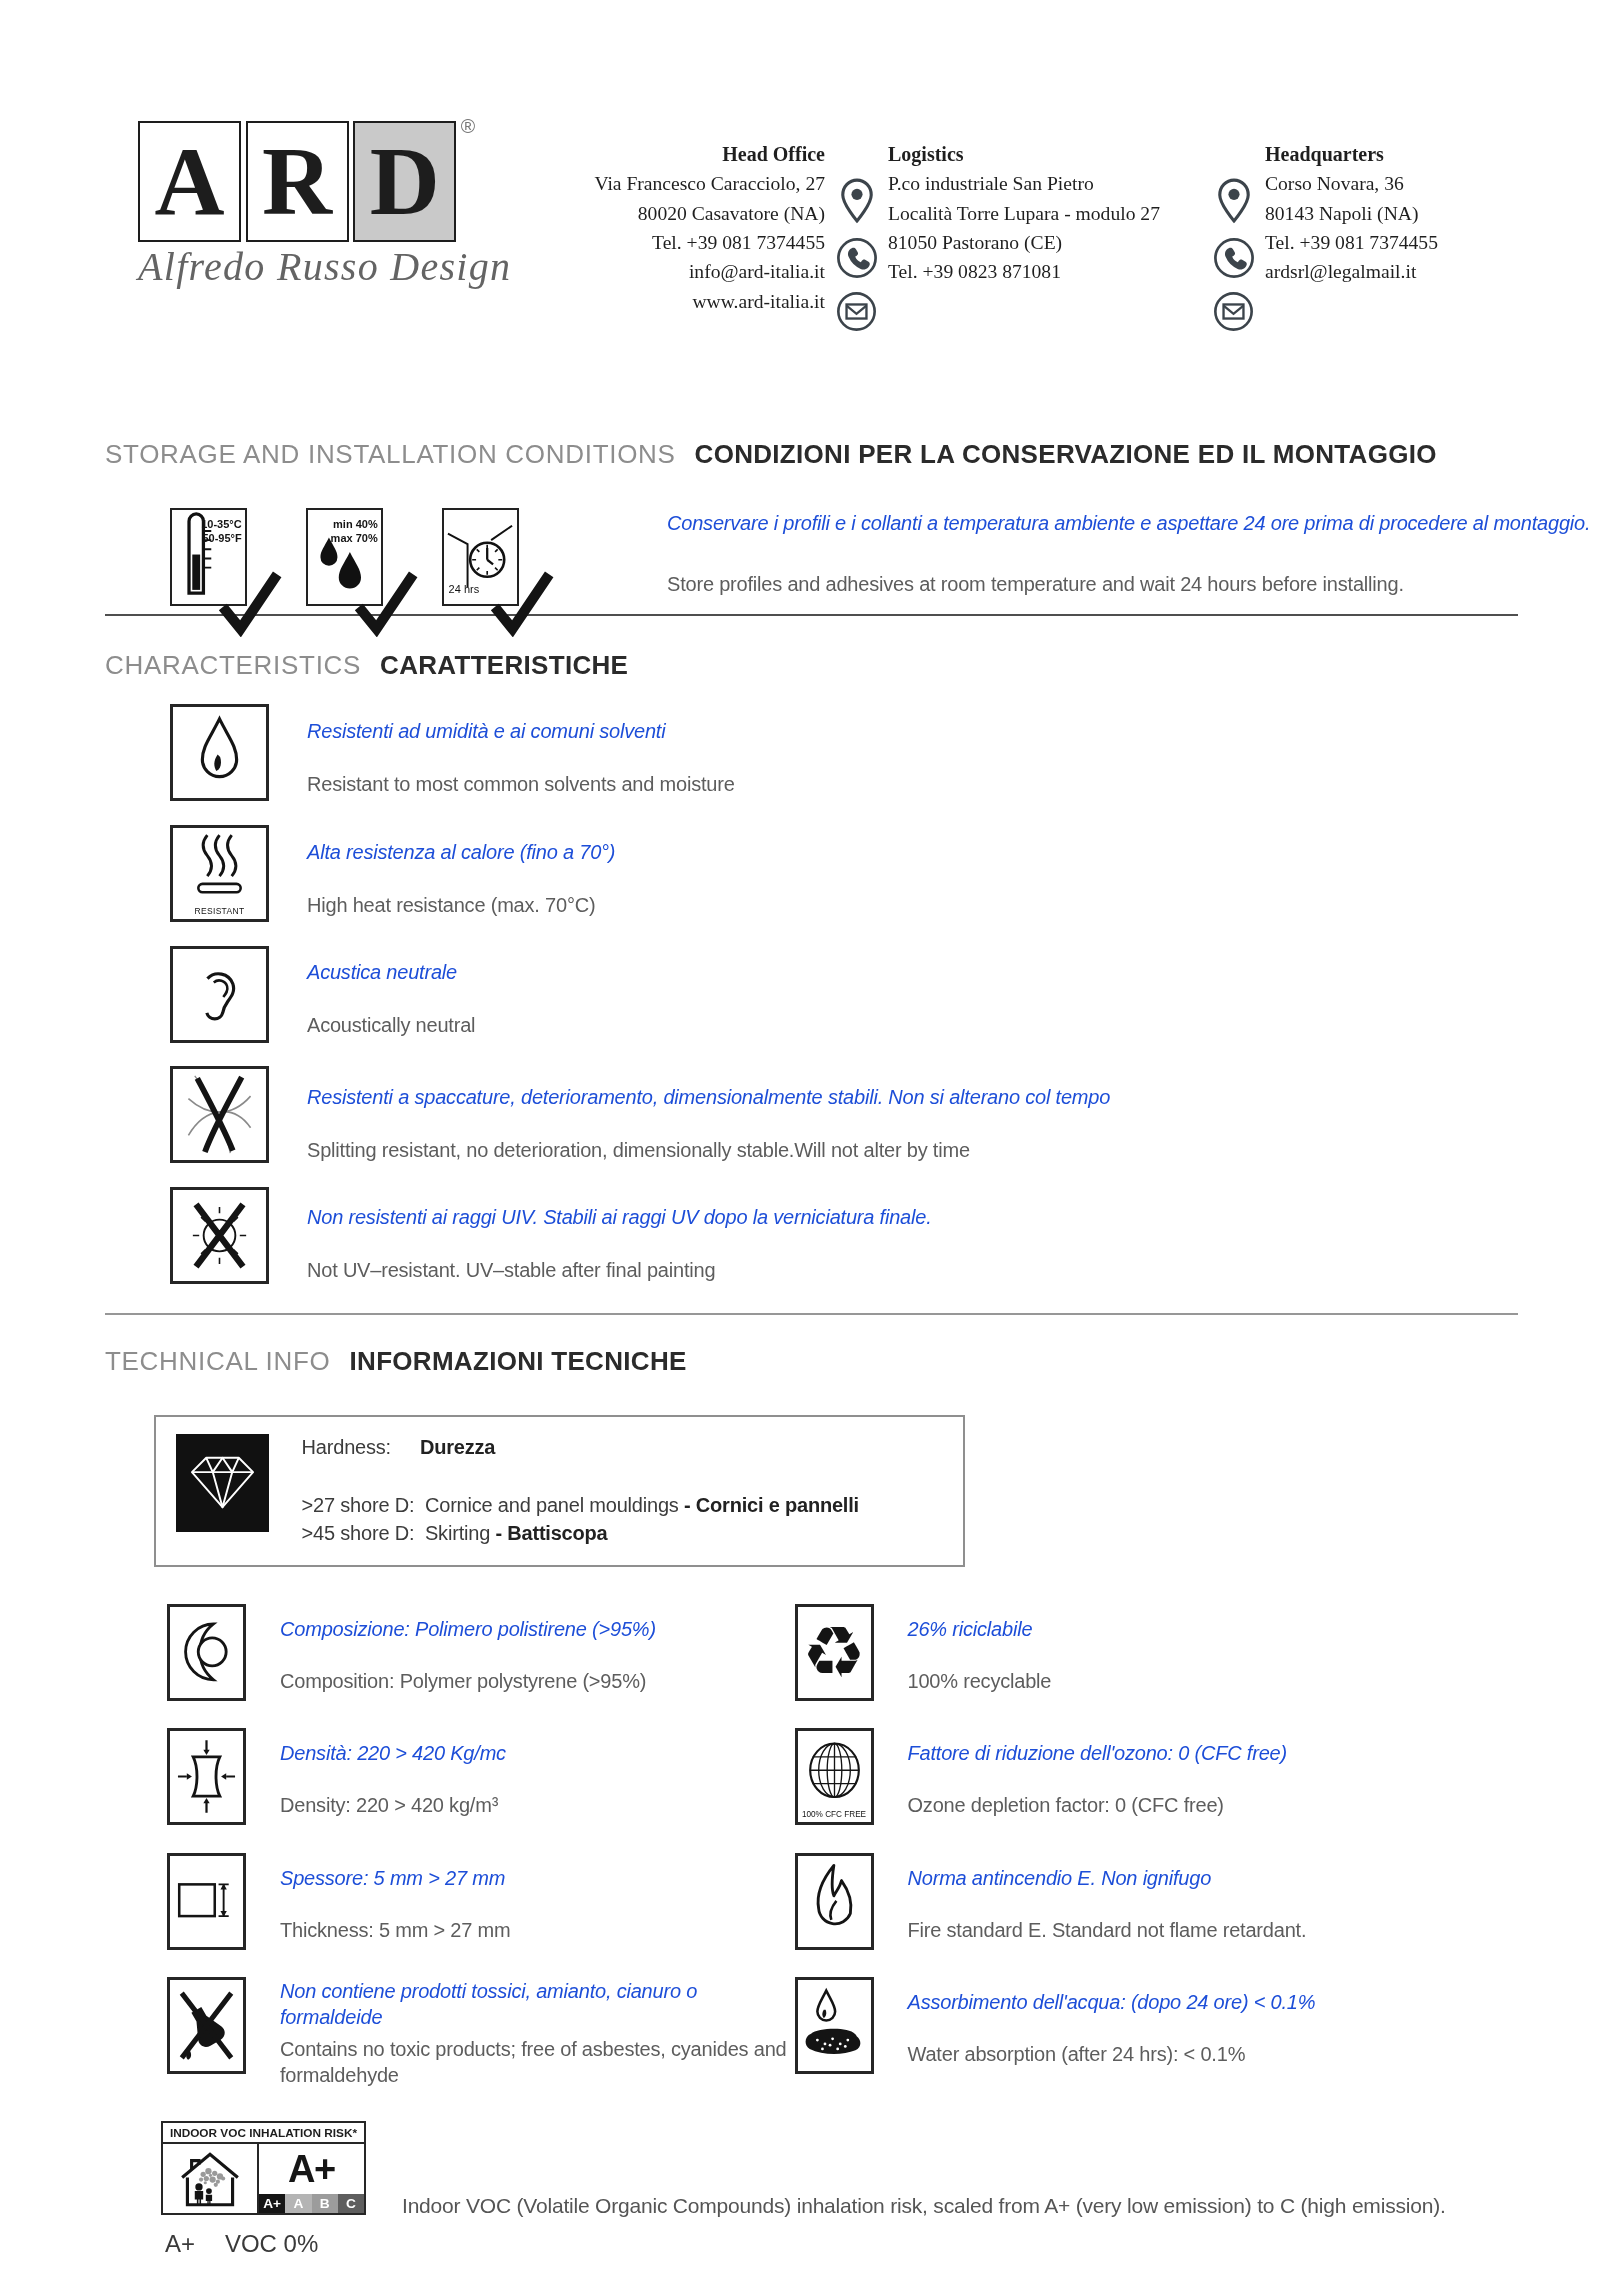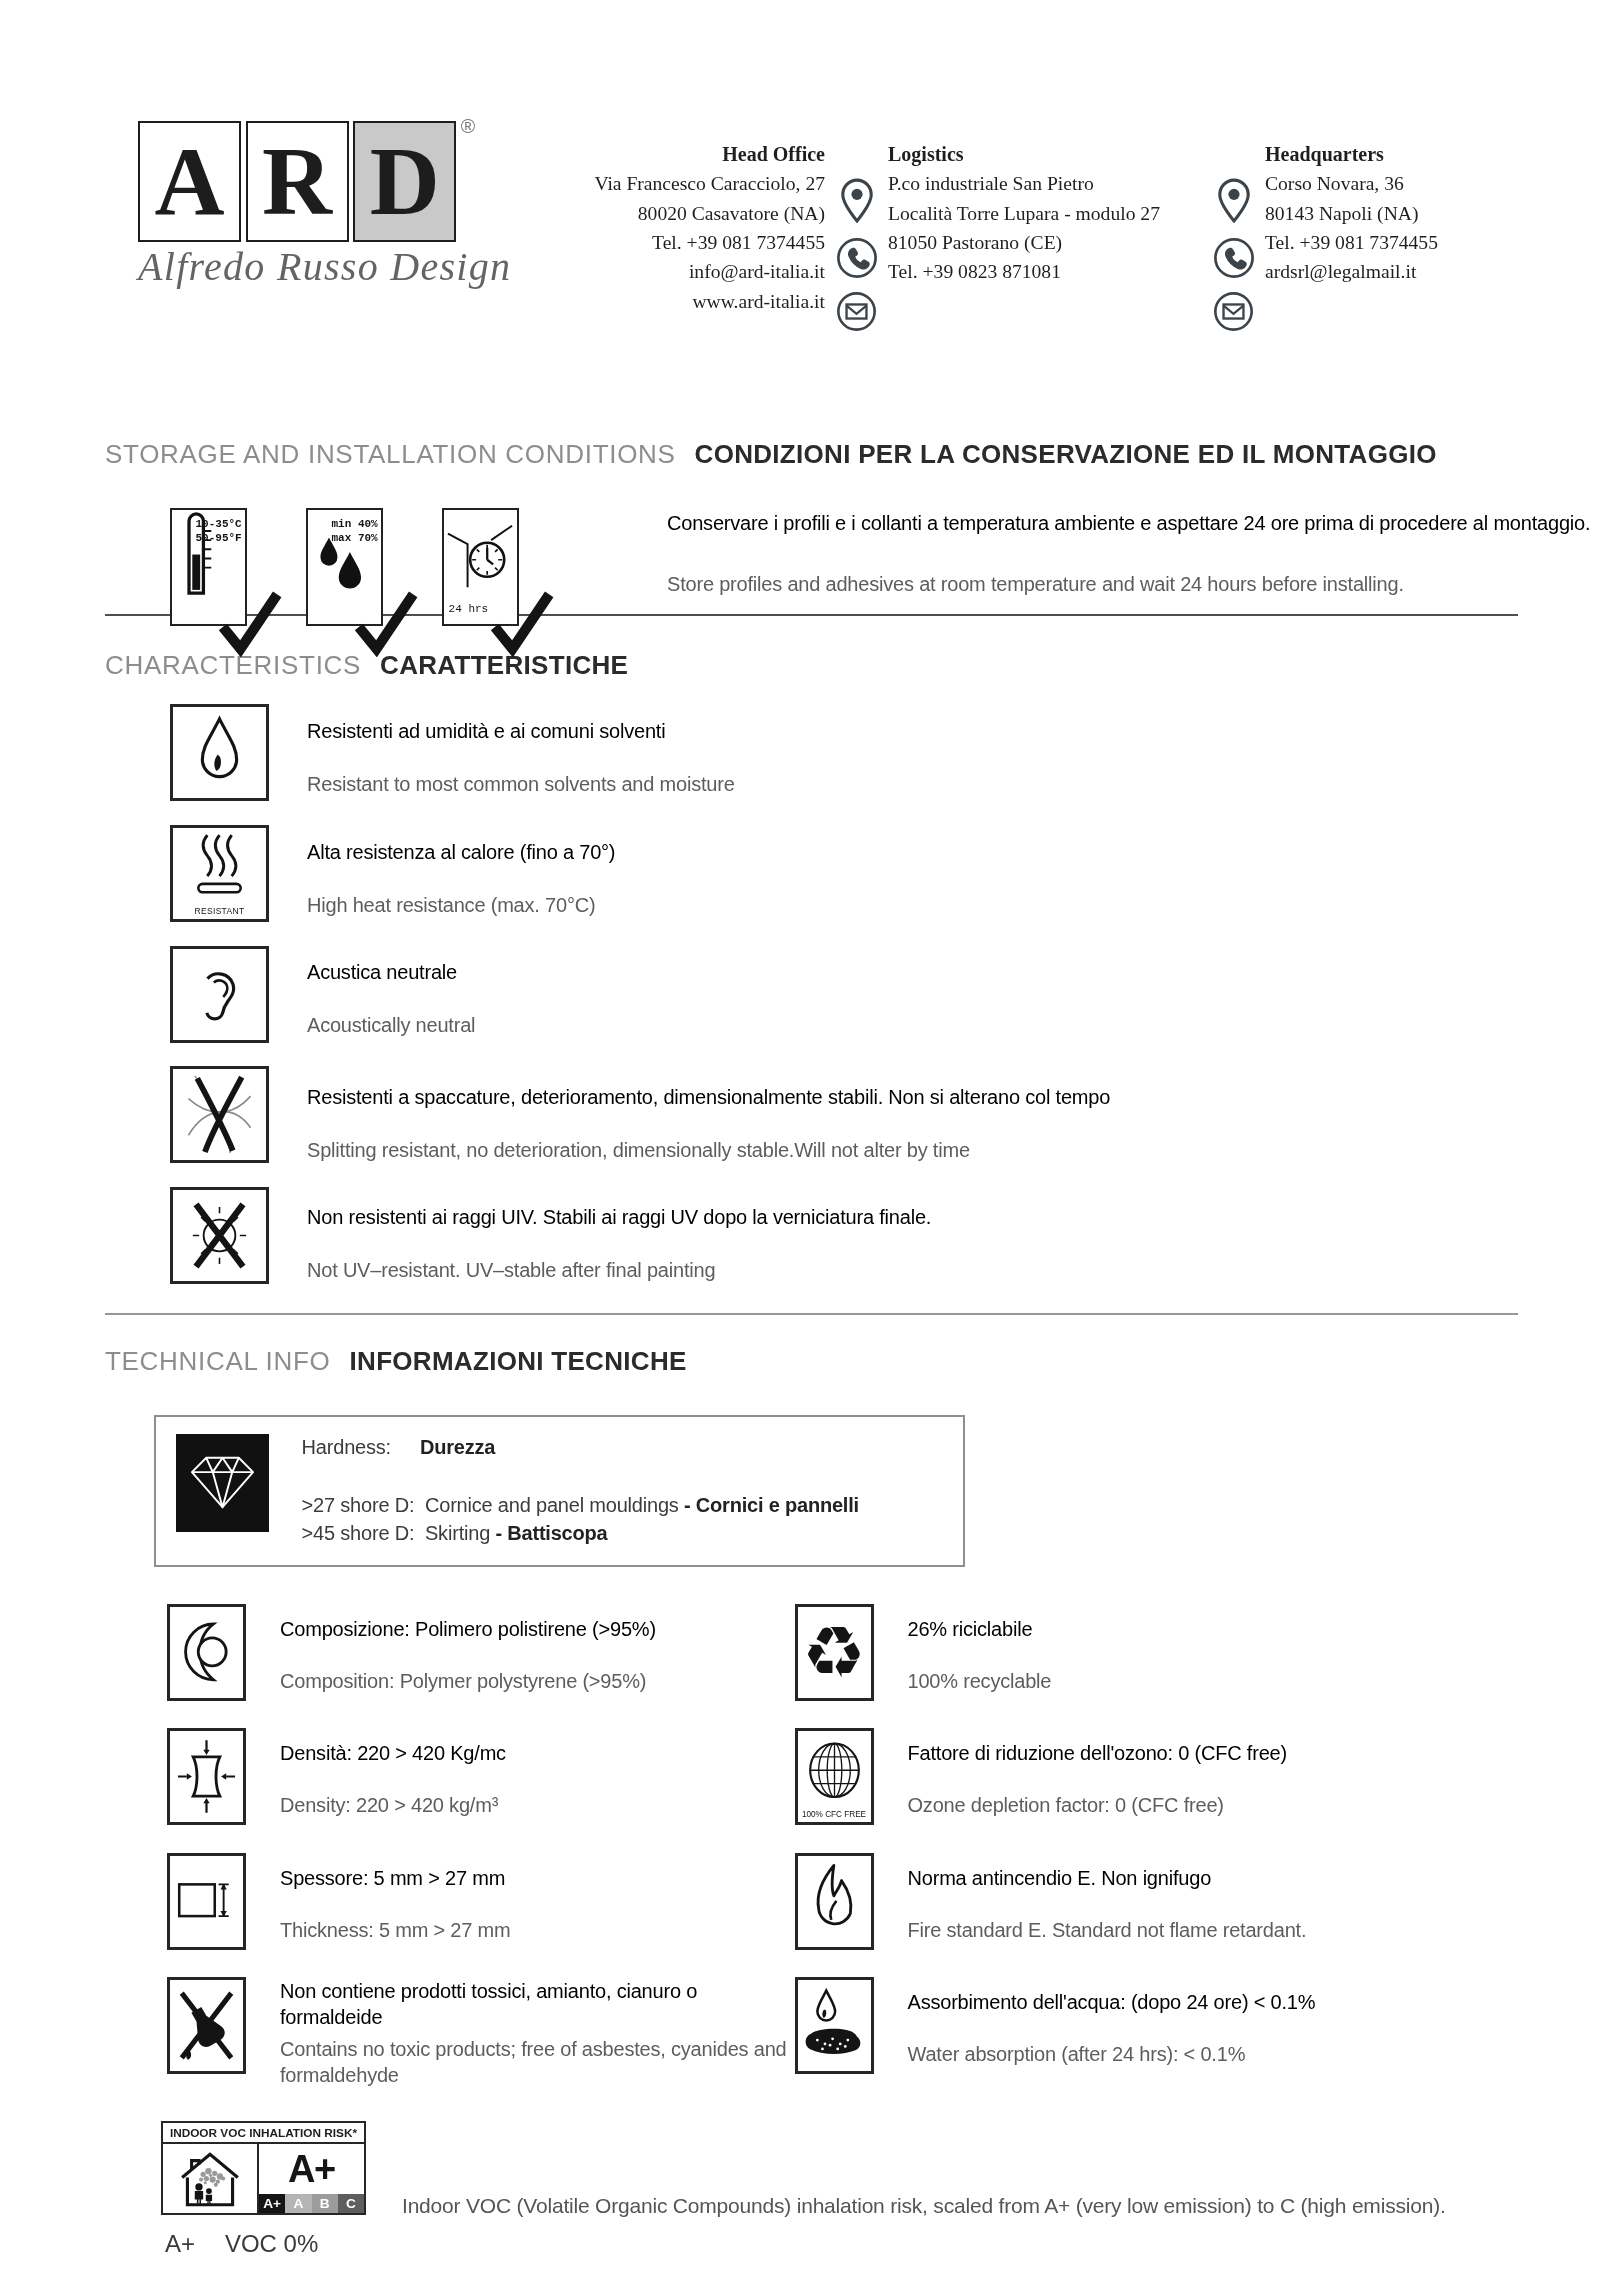--- a/index.html
+++ b/index.html
@@ -26,27 +26,27 @@
 
   
   .sec-head { display:flex; gap:19px; align-items:baseline; }
   .sec-head .en { font-size:26px; color:#8d8d8d; letter-spacing:0.7px; white-space:nowrap; }
   .sec-head .it { font-size:26px; font-weight:700; color:#2b2b2b; letter-spacing:0.3px; white-space:nowrap; }
 
   
   .storage-head { margin-top:105px; }
   .storage-body { display:flex; margin-top:38px; height:99px; }
   .storage-icons { display:flex; width:497px; margin-left:65px; gap:59px; flex-shrink:0; }
-  .sicon { position:relative; width:77px; height:118px; border:2.6px solid #222; background:#fff; z-index:2;font-family:Liberation Mono, monospace; }
+  .sicon { position:relative; width:77px; height:98px; border:2.6px solid #222; background:#fff; z-index:2; }
   .sicon .check { position:absolute; right:-39px; bottom:-33px; width:68px; height:68px; }
   .ic-label { position:absolute; font-size:11px; font-weight:700; color:#141414; line-height:1.25; }
   .lbl-tr { top:7.9px; right:3.3px; text-align:right; }
   .lbl-bl { bottom:7.9px; left:4.6px; font-weight:400; }
   .storage-texts { flex:1; padding-top:3.9px; }
-  .txt-it { font-size:20px; letter-spacing:-0.2px; color:#000000; white-space:nowrap; }
+  .txt-it { font-size:20px; letter-spacing:-0.2px; color:#1d4ed8; white-space:nowrap;font-style:italic; }
   .txt-en { font-size:20px; letter-spacing:-0.2px; color:#5d5d5d; white-space:nowrap; }
   .storage-texts .txt-en { margin-top:38px; }
   .rule1 { border:none; border-top:2.6px solid #4f4f4f; margin-top:6.5px; }
   .rule2 { border:none; border-top:2px solid #979797; }
 
   
   .char-head { margin-top:34px; }
   .char-row { display:flex; margin-left:65px; margin-top:23.6px; }
   .cicon { position:relative; width:99px; height:97px; border:3.9px solid #262626; background:#fff; flex-shrink:0; display:flex; align-items:center; justify-content:center; }
   .char-text { margin-left:38px; padding-top:15.7px; }

